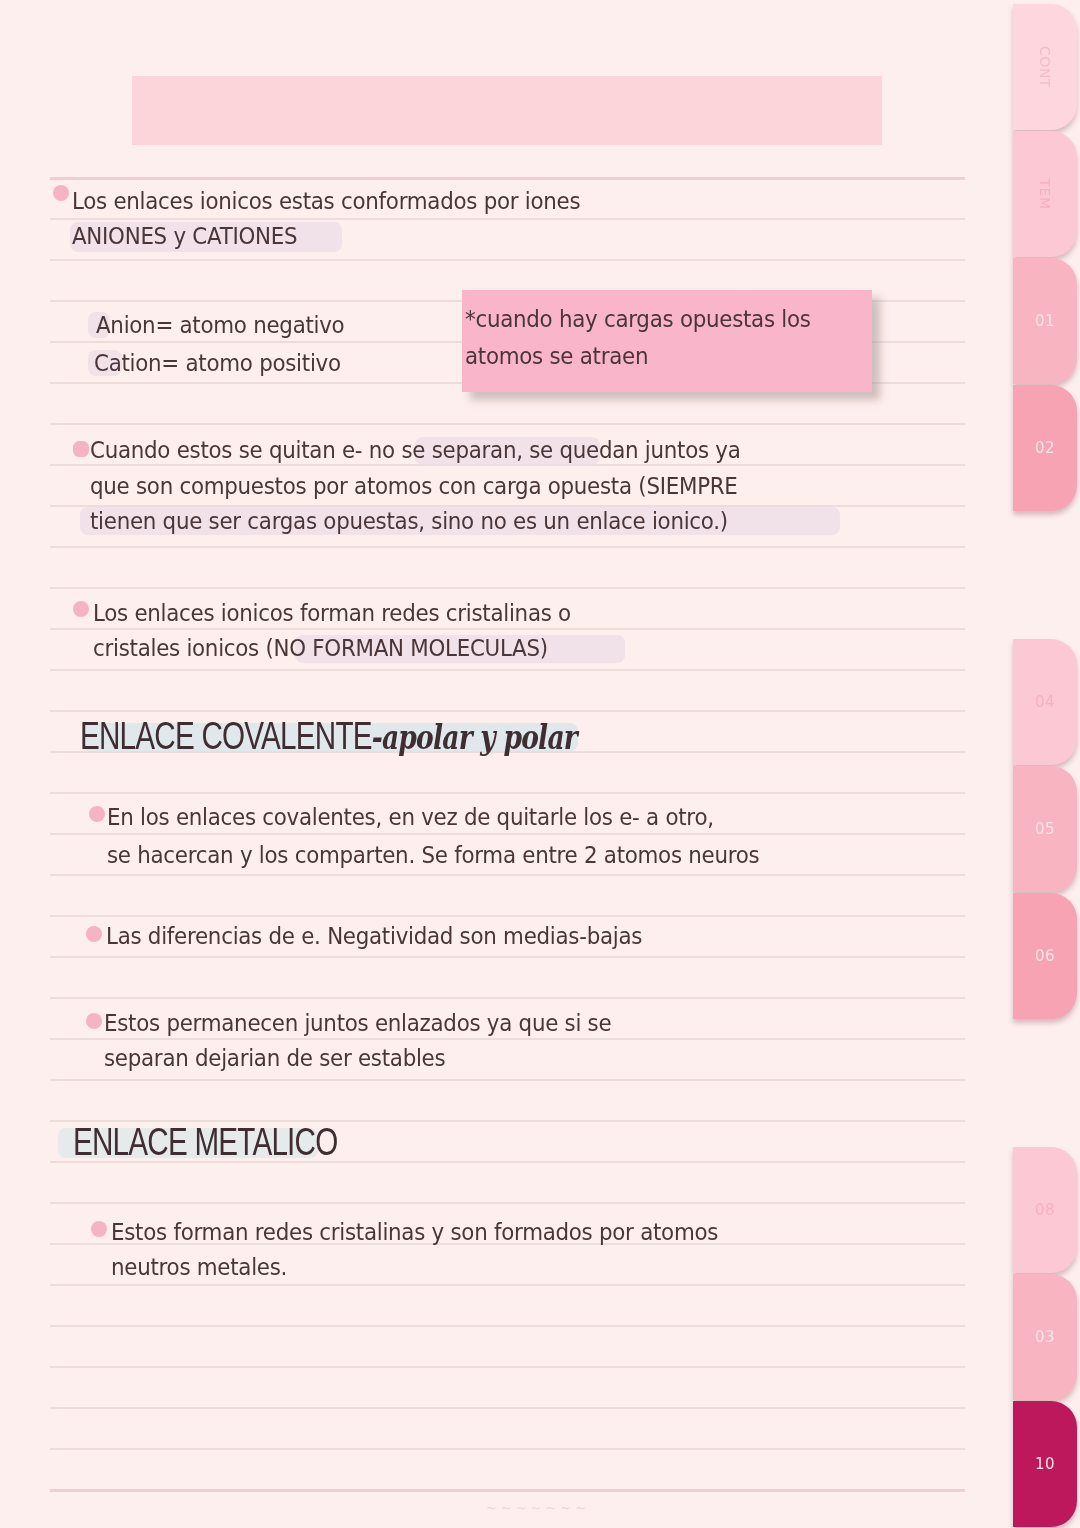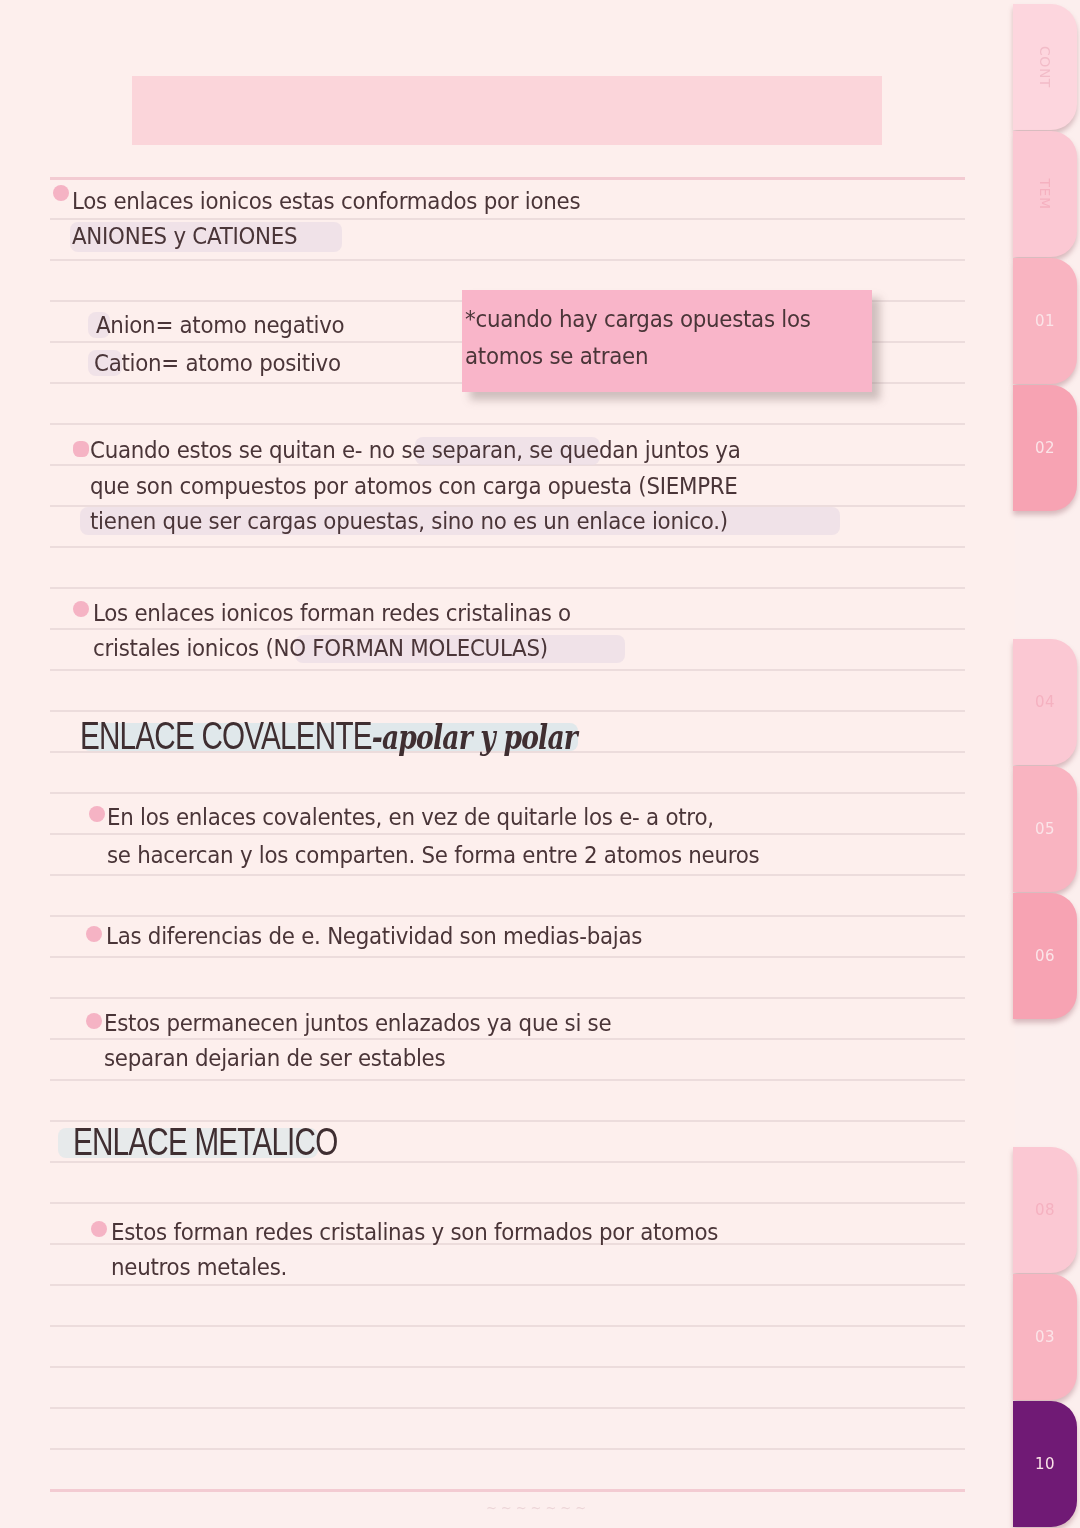--- a/index.html
+++ b/index.html
@@ -183,16 +183,16 @@
     </div>
   <div class="tab" style="top:893px;background:#f7a3b3">
       <span>06</span>
     </div>
   <div class="tab" style="top:1147px;background:#fbc8d3;color:#f5b1c0">
       <span>08</span>
     </div>
   <div class="tab" style="top:1274px;background:#f9b4c1">
       <span>03</span>
     </div>
-  <div class="tab" style="top:1401px;background:#701a75">
+  <div class="tab" style="top:1401px;background:#be185d">
       <span>10</span>
     </div>
 </div>
 
 </body></html>

